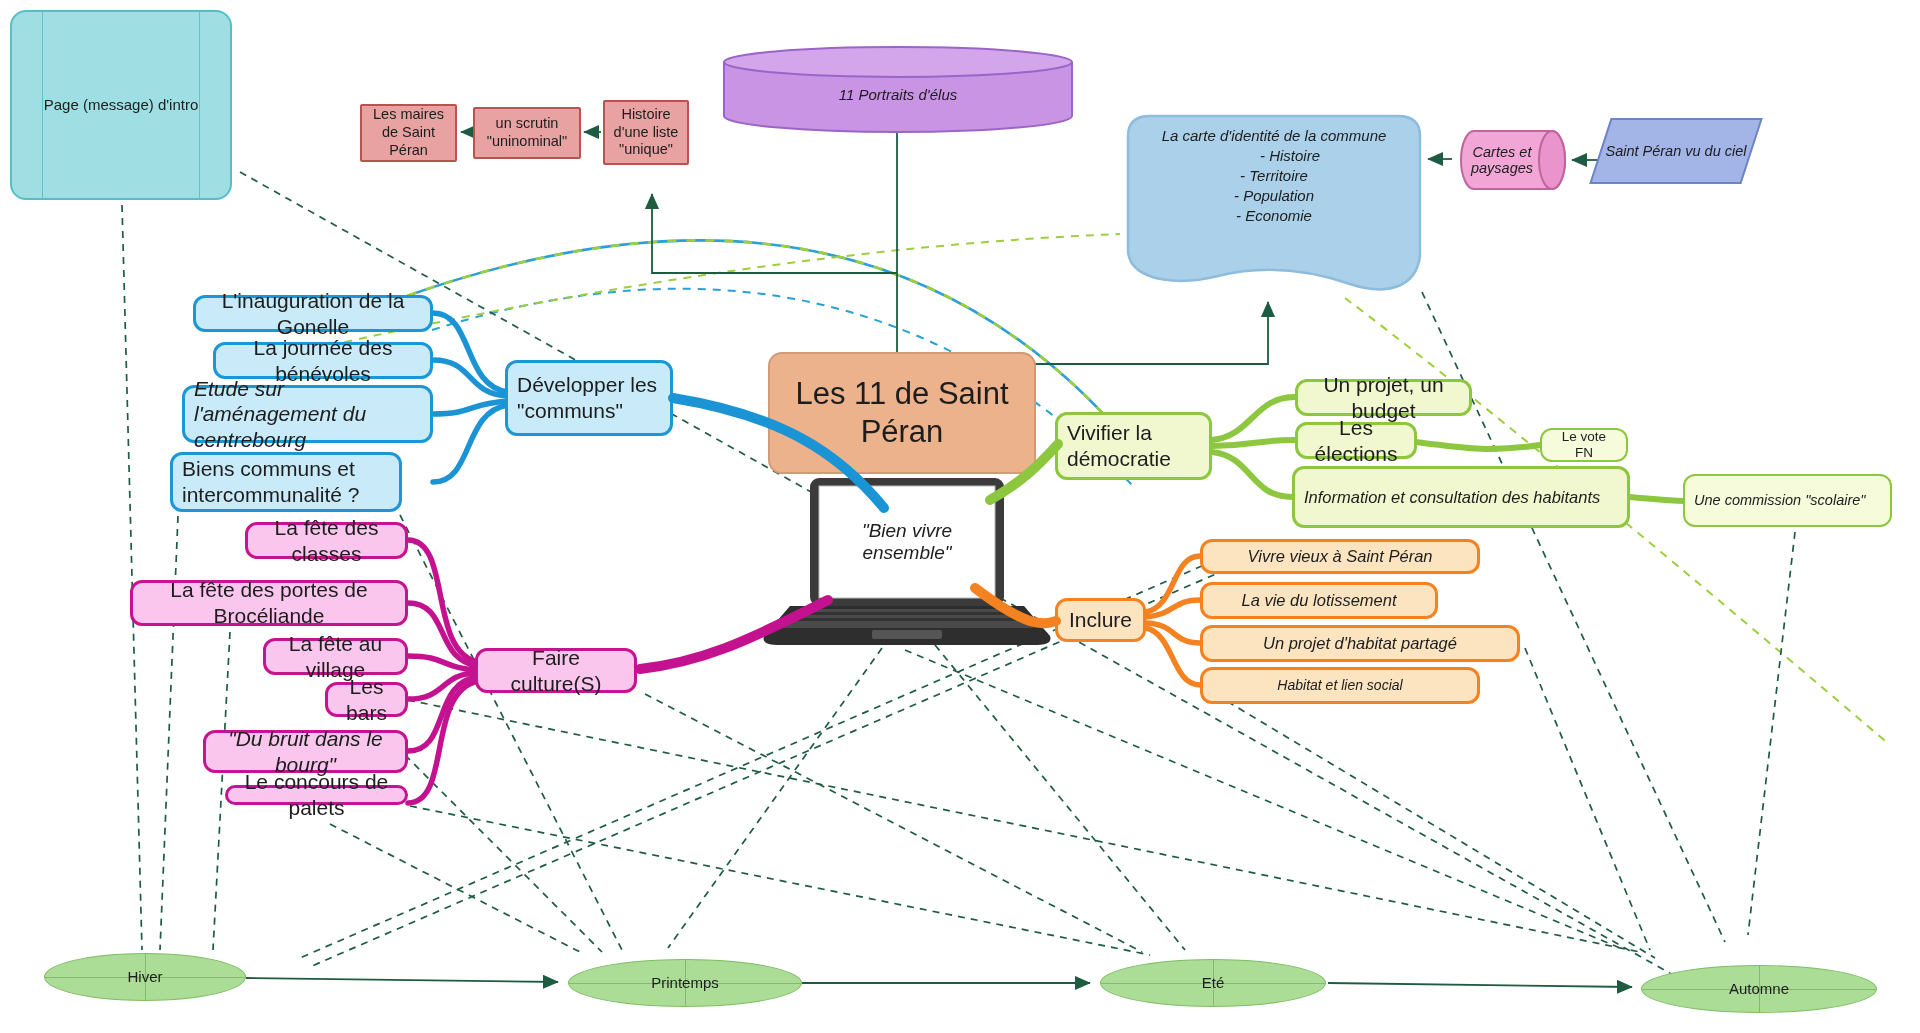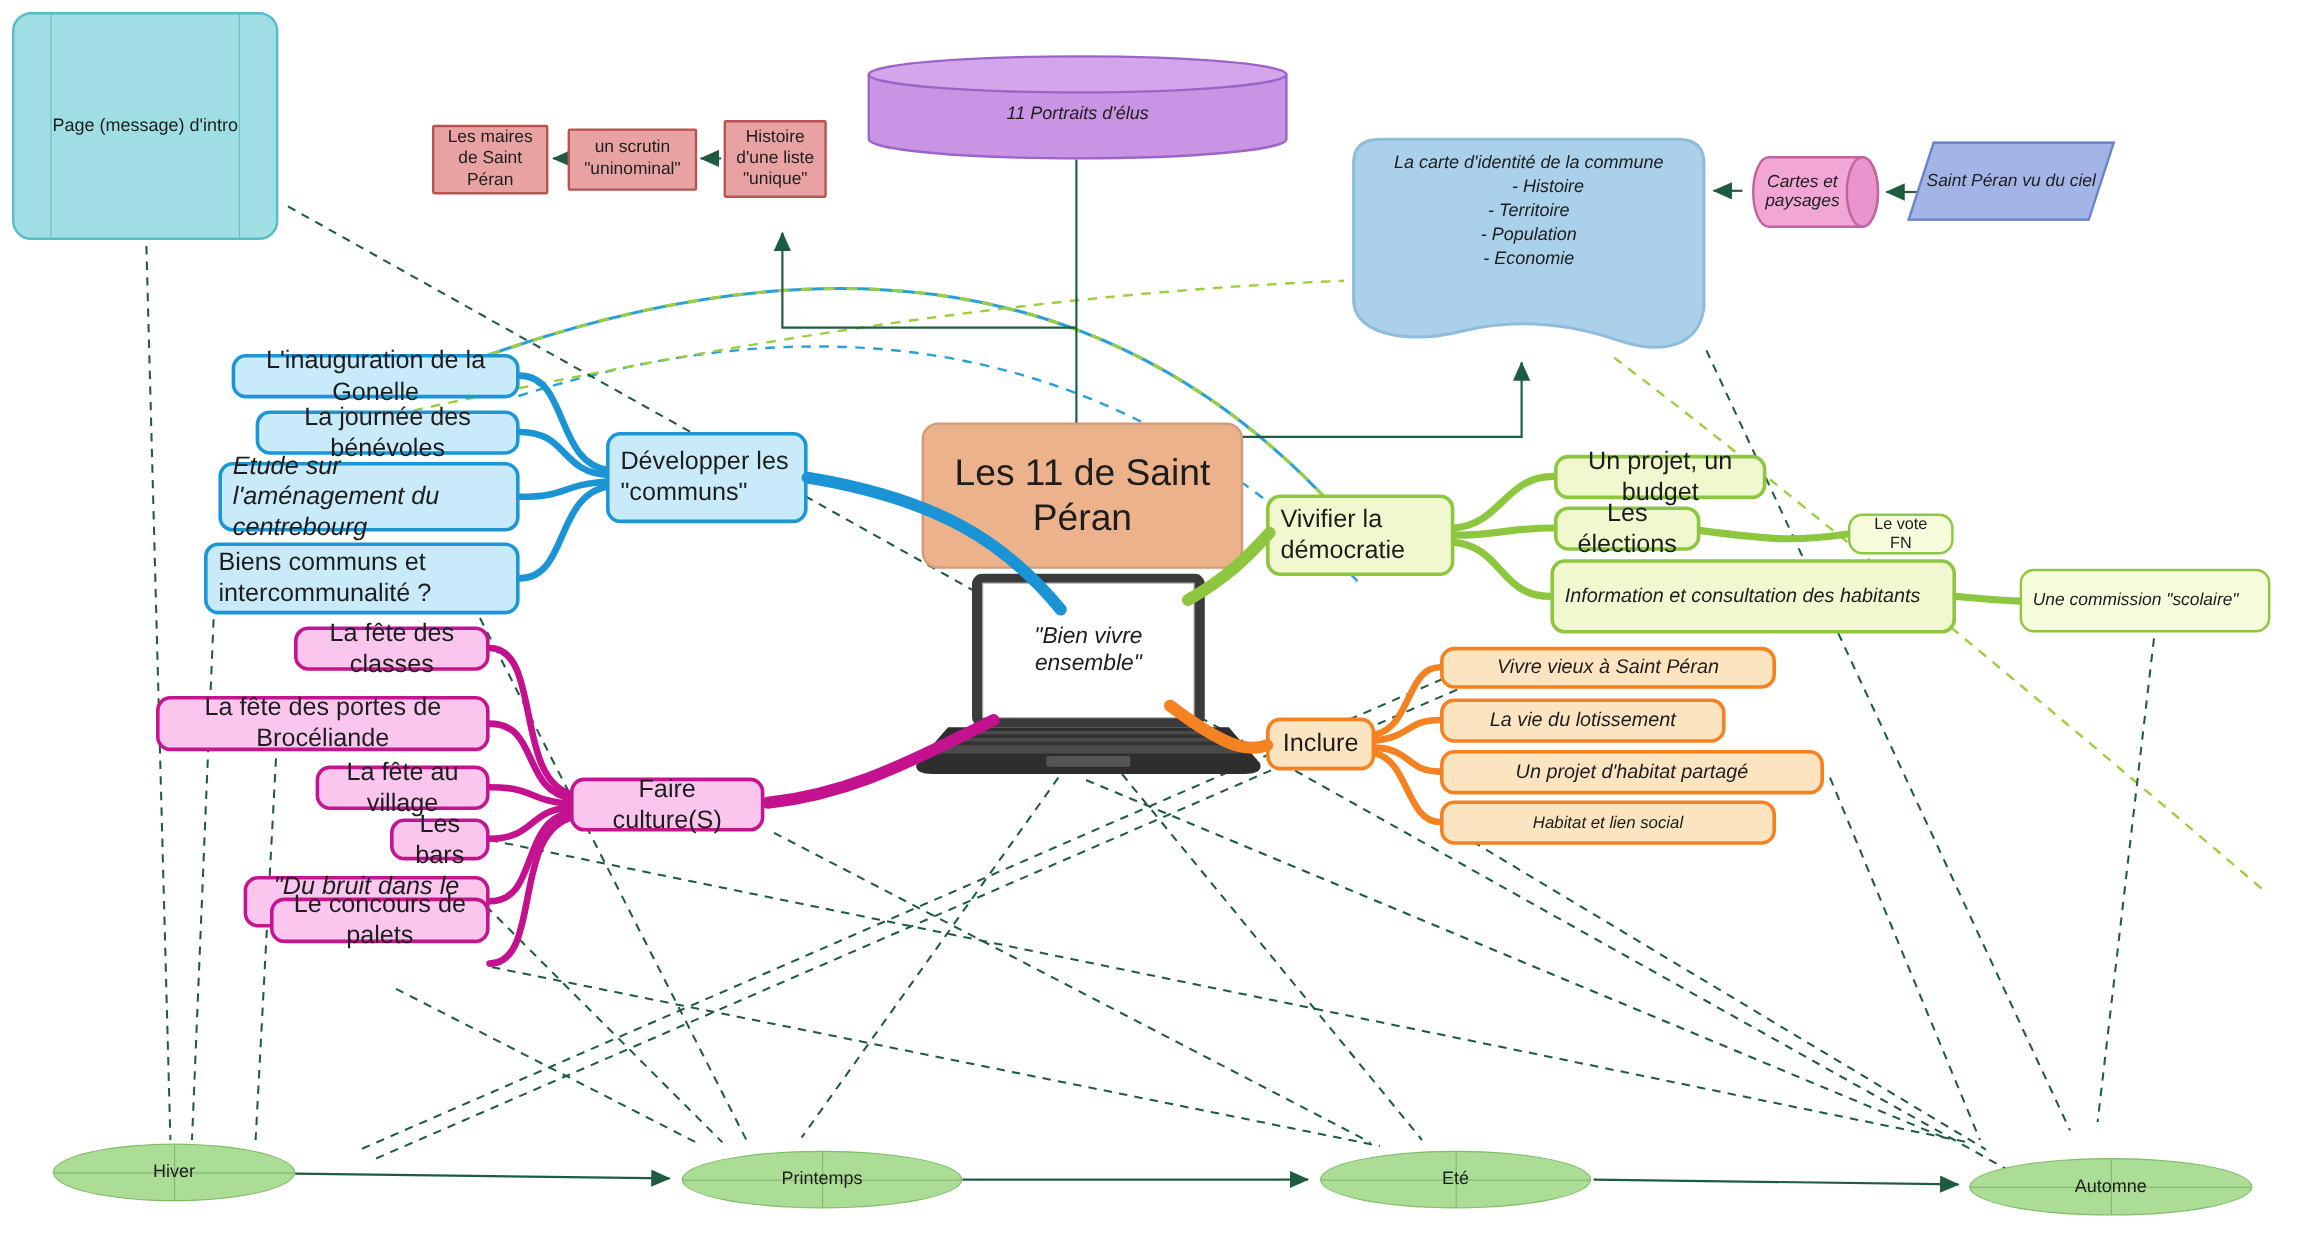--- a/index.html
+++ b/index.html
@@ -189,21 +189,21 @@
   </div>
   <div class="nd b-blue" style="left:193px;top:295px;width:240px;height:37px;">
     <span>L'inauguration de la Gonelle</span>
   </div>
   <div class="nd b-blue" style="left:213px;top:342px;width:220px;height:37px;">
     <span>La journée des bénévoles</span>
   </div>
   <div class="nd b-blue it tl" style="left:182px;top:385px;width:251px;height:58px;">
     <span>Etude sur l'aménagement du centrebourg</span>
   </div>
-  <div class="nd b-blue tl" style="left:170px;top:452px;width:263px;height:60px;">
+  <div class="nd b-blue tl" style="left:170px;top:452px;width:232px;height:60px;">
     <span>Biens communs et intercommunalité ?</span>
   </div>
 
   <div class="nd b-mag hub" style="left:475px;top:648px;width:162px;height:45px;">
     <span>Faire culture(S)</span>
   </div>
   <div class="nd b-mag" style="left:245px;top:522px;width:163px;height:37px;">
     <span>La fête des classes</span>
   </div>
   <div class="nd b-mag" style="left:130px;top:580px;width:278px;height:46px;">
@@ -211,21 +211,21 @@
   </div>
   <div class="nd b-mag" style="left:263px;top:638px;width:145px;height:37px;">
     <span>La fête au village</span>
   </div>
   <div class="nd b-mag" style="left:325px;top:682px;width:83px;height:35px;">
     <span>Les bars</span>
   </div>
   <div class="nd b-mag it" style="left:203px;top:730px;width:205px;height:43px;">
     <span>"Du bruit dans le bourg"</span>
   </div>
-  <div class="nd b-mag" style="left:225px;top:748px;width:183px;height:38px;">
+  <div class="nd b-mag" style="left:225px;top:785px;width:183px;height:20px;">
     <span>Le concours de palets</span>
   </div>
 
   <div class="nd b-grn hub tl" style="left:1055px;top:412px;width:157px;height:68px;">
     <span>Vivifier la démocratie</span>
   </div>
   <div class="nd b-grn" style="left:1295px;top:379px;width:177px;height:37px;">
     <span>Un projet, un budget</span>
   </div>
   <div class="nd b-grn" style="left:1295px;top:422px;width:122px;height:37px;">

